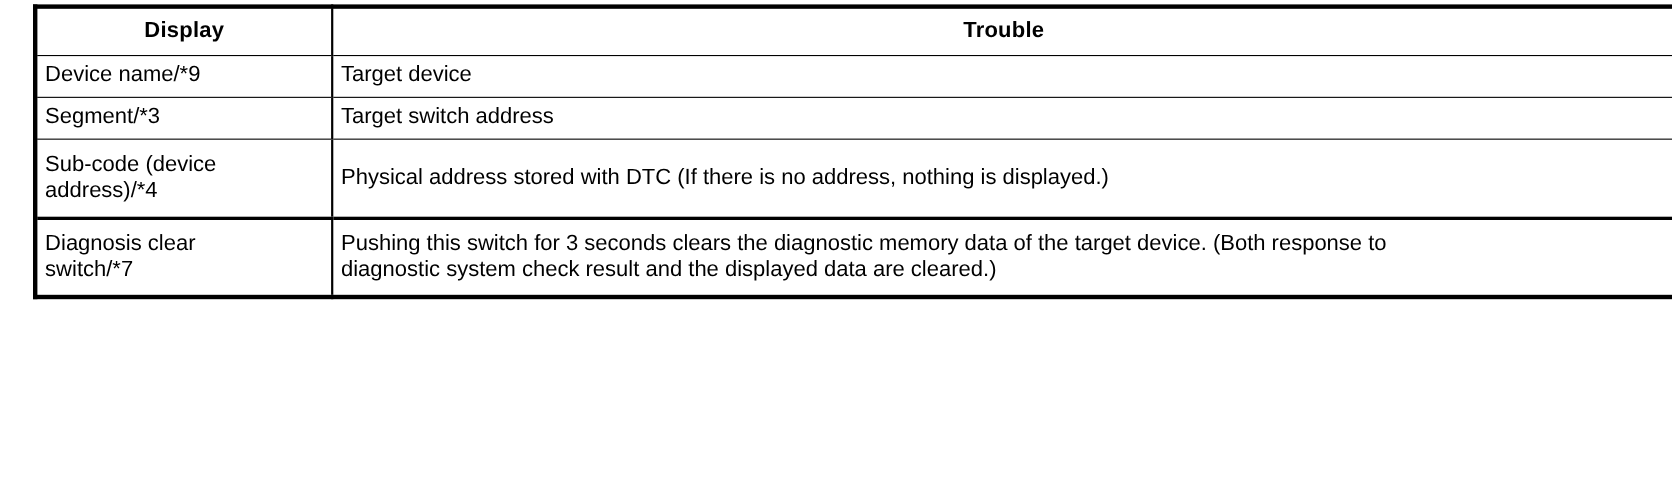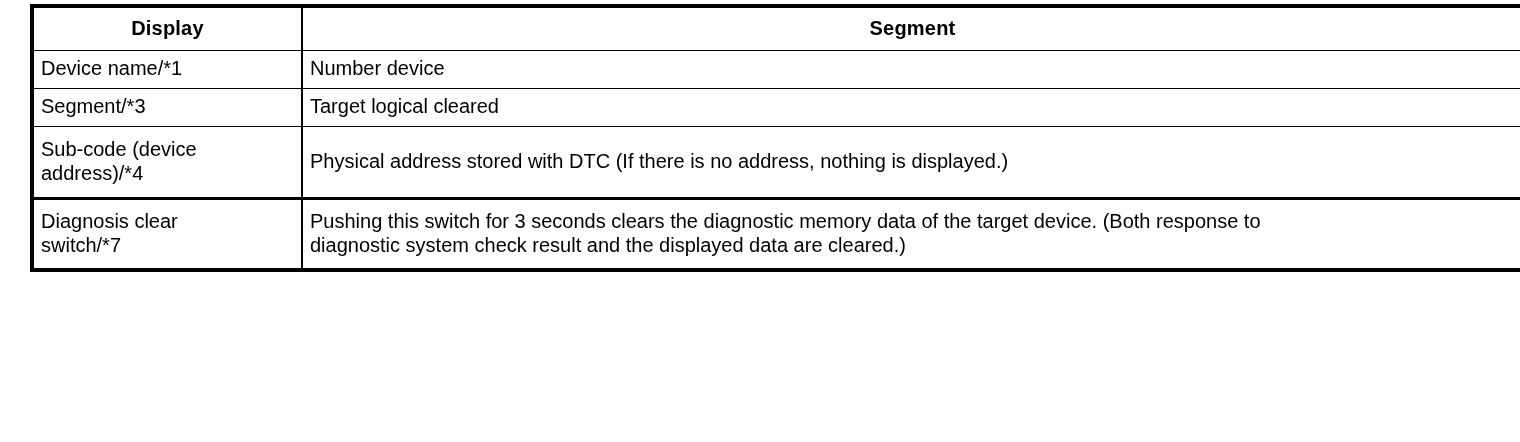--- a/index.html
+++ b/index.html
@@ -93,41 +93,41 @@
     <colgroup>
       <col class="col-display">
       <col class="col-contents">
     </colgroup>
     <thead>
       <tr>
         <th class="cell-display">
           <span class="cell-text">Display</span>
         </th>
         <th class="cell-contents">
-          <span class="cell-text">Segment</span>
+          <span class="cell-text">Trouble</span>
         </th>
       </tr>
     </thead>
     <tbody>
 
       <tr class="r-single">
         <td class="cell-display">
-          <span class="cell-text">Device name/*1</span>
+          <span class="cell-text">Device name/*9</span>
         </td>
         <td class="cell-contents">
-          <span class="cell-text">Number device</span>
+          <span class="cell-text">Target device</span>
         </td>
       </tr>
 
       <tr class="r-single">
         <td class="cell-display">
           <span class="cell-text">Segment/*3</span>
         </td>
         <td class="cell-contents">
-          <span class="cell-text">Target logical cleared</span>
+          <span class="cell-text">Target switch address</span>
         </td>
       </tr>
 
 
       <tr class="r-double rule-heavy">
         <td class="cell-display">
           <span class="cell-text">Sub-code (device
 address)/*4</span>
         </td>
         <td class="cell-contents">

